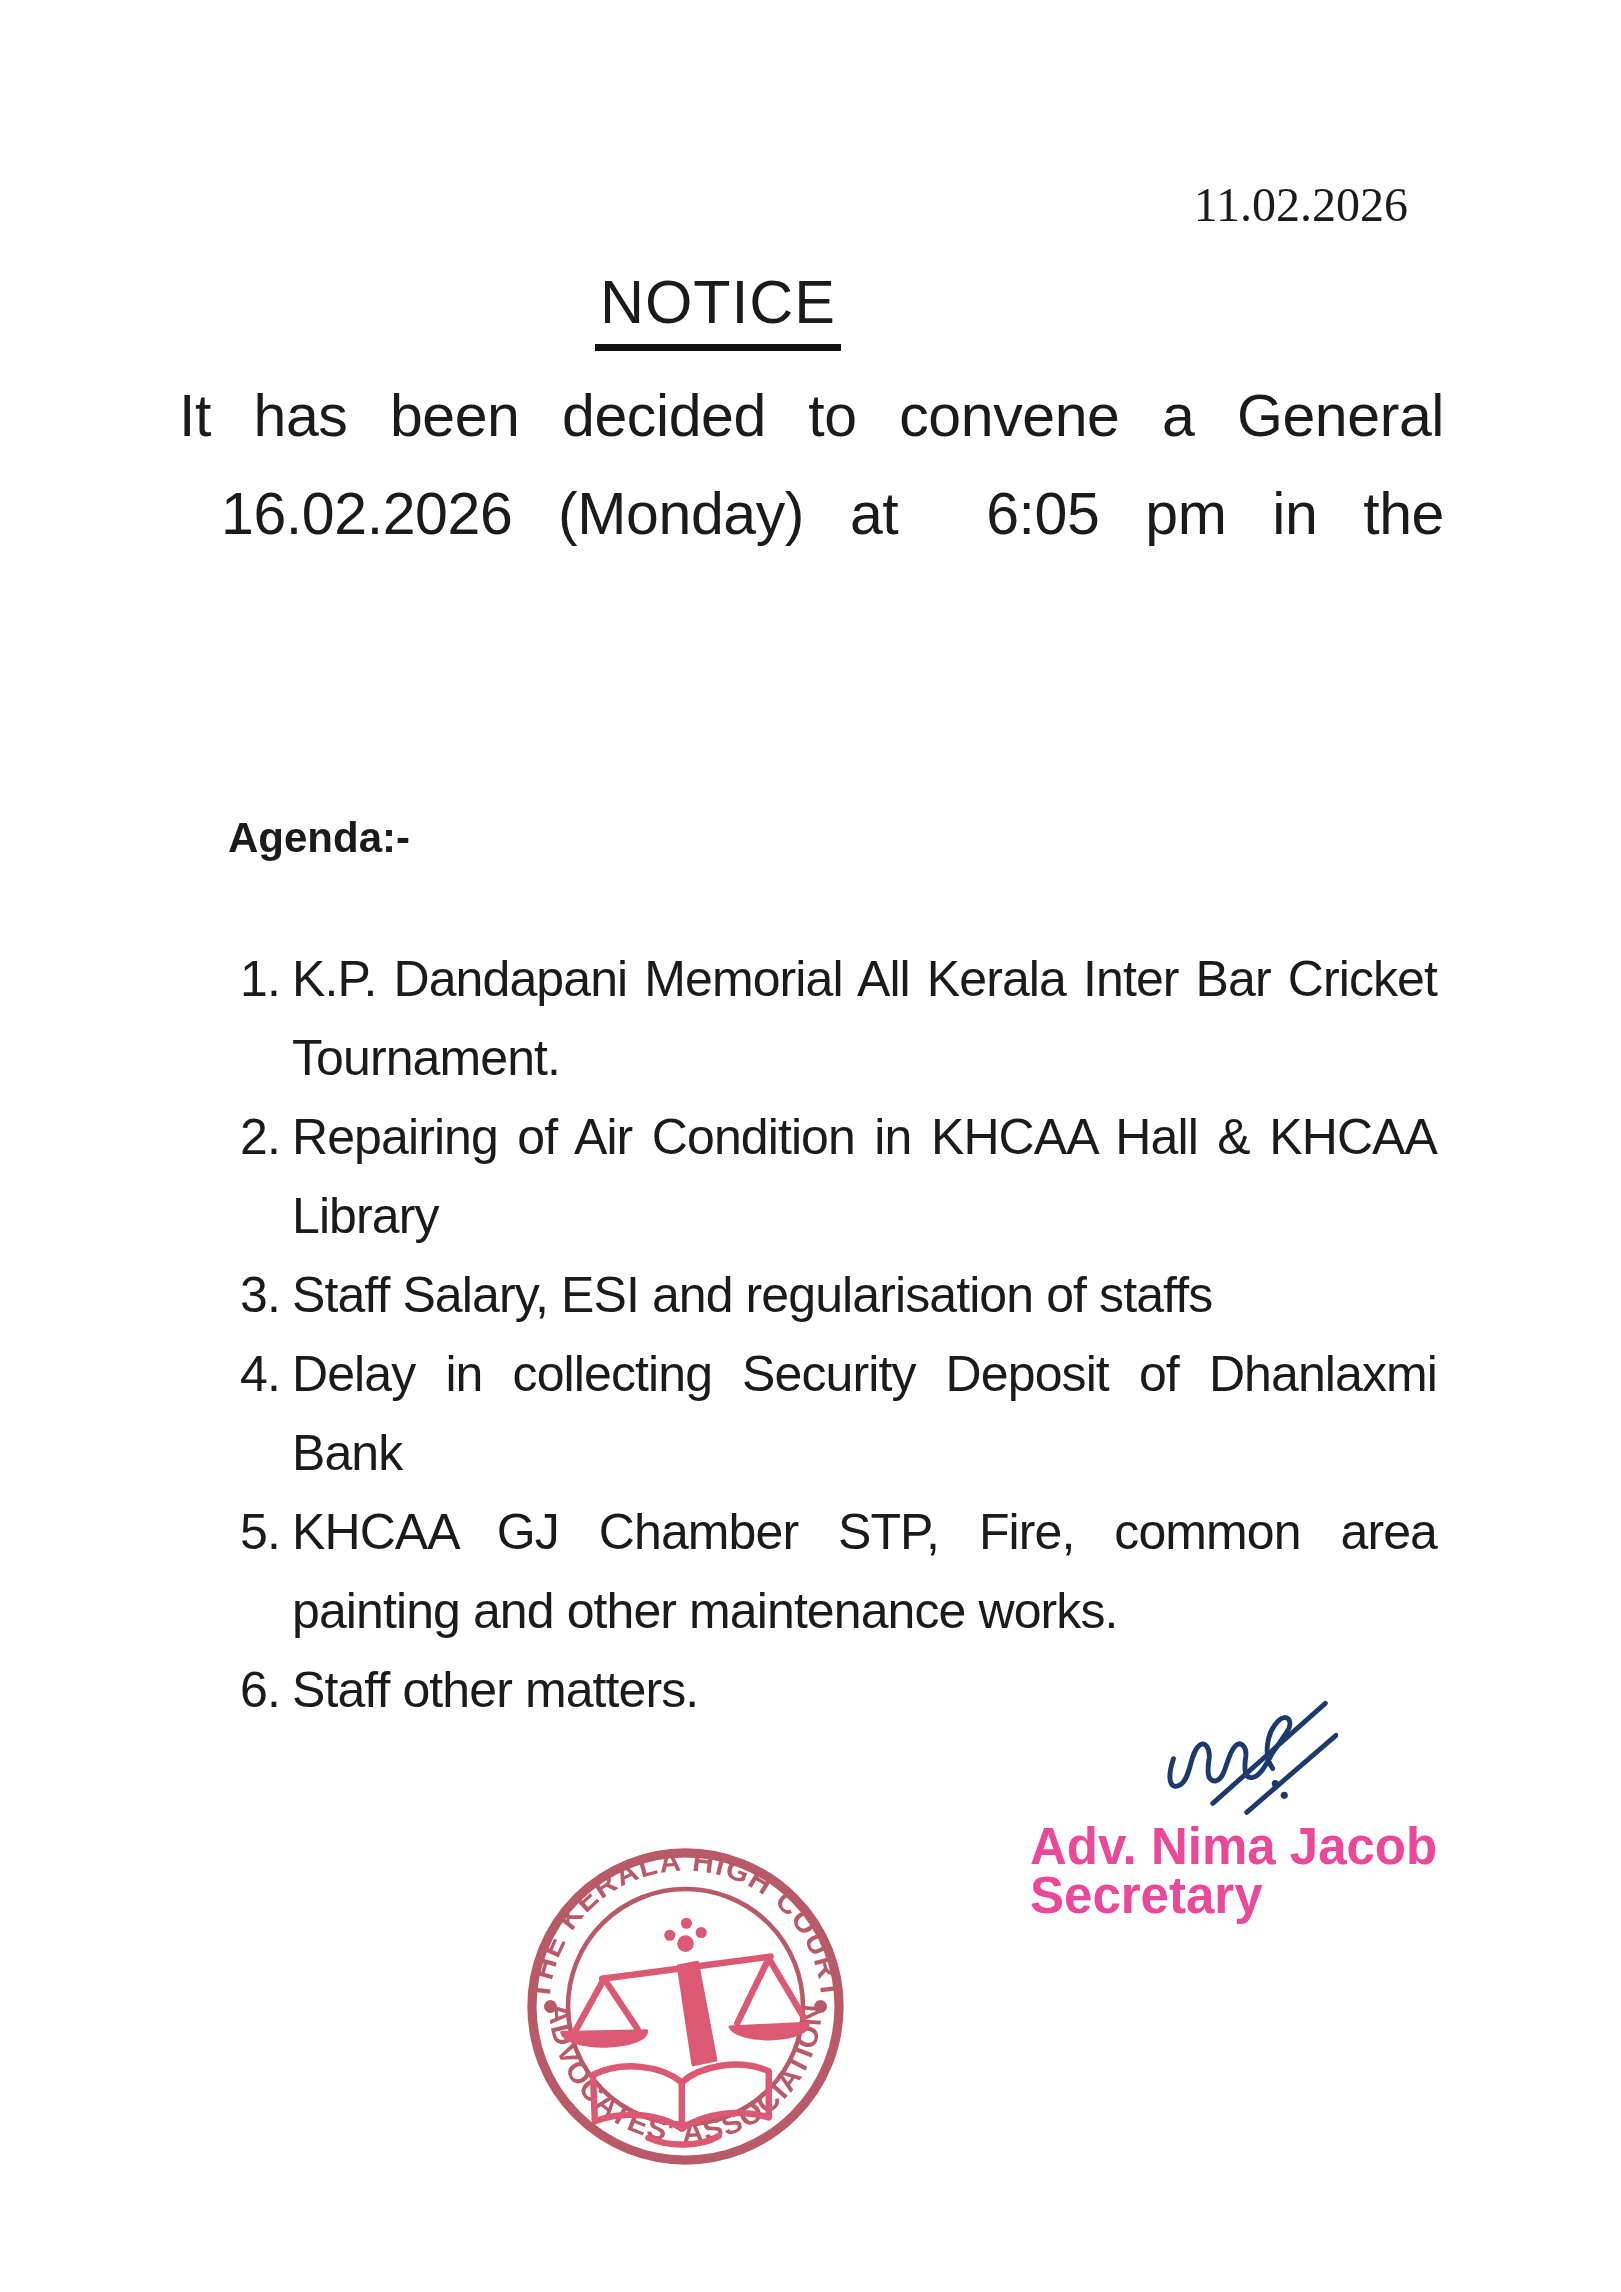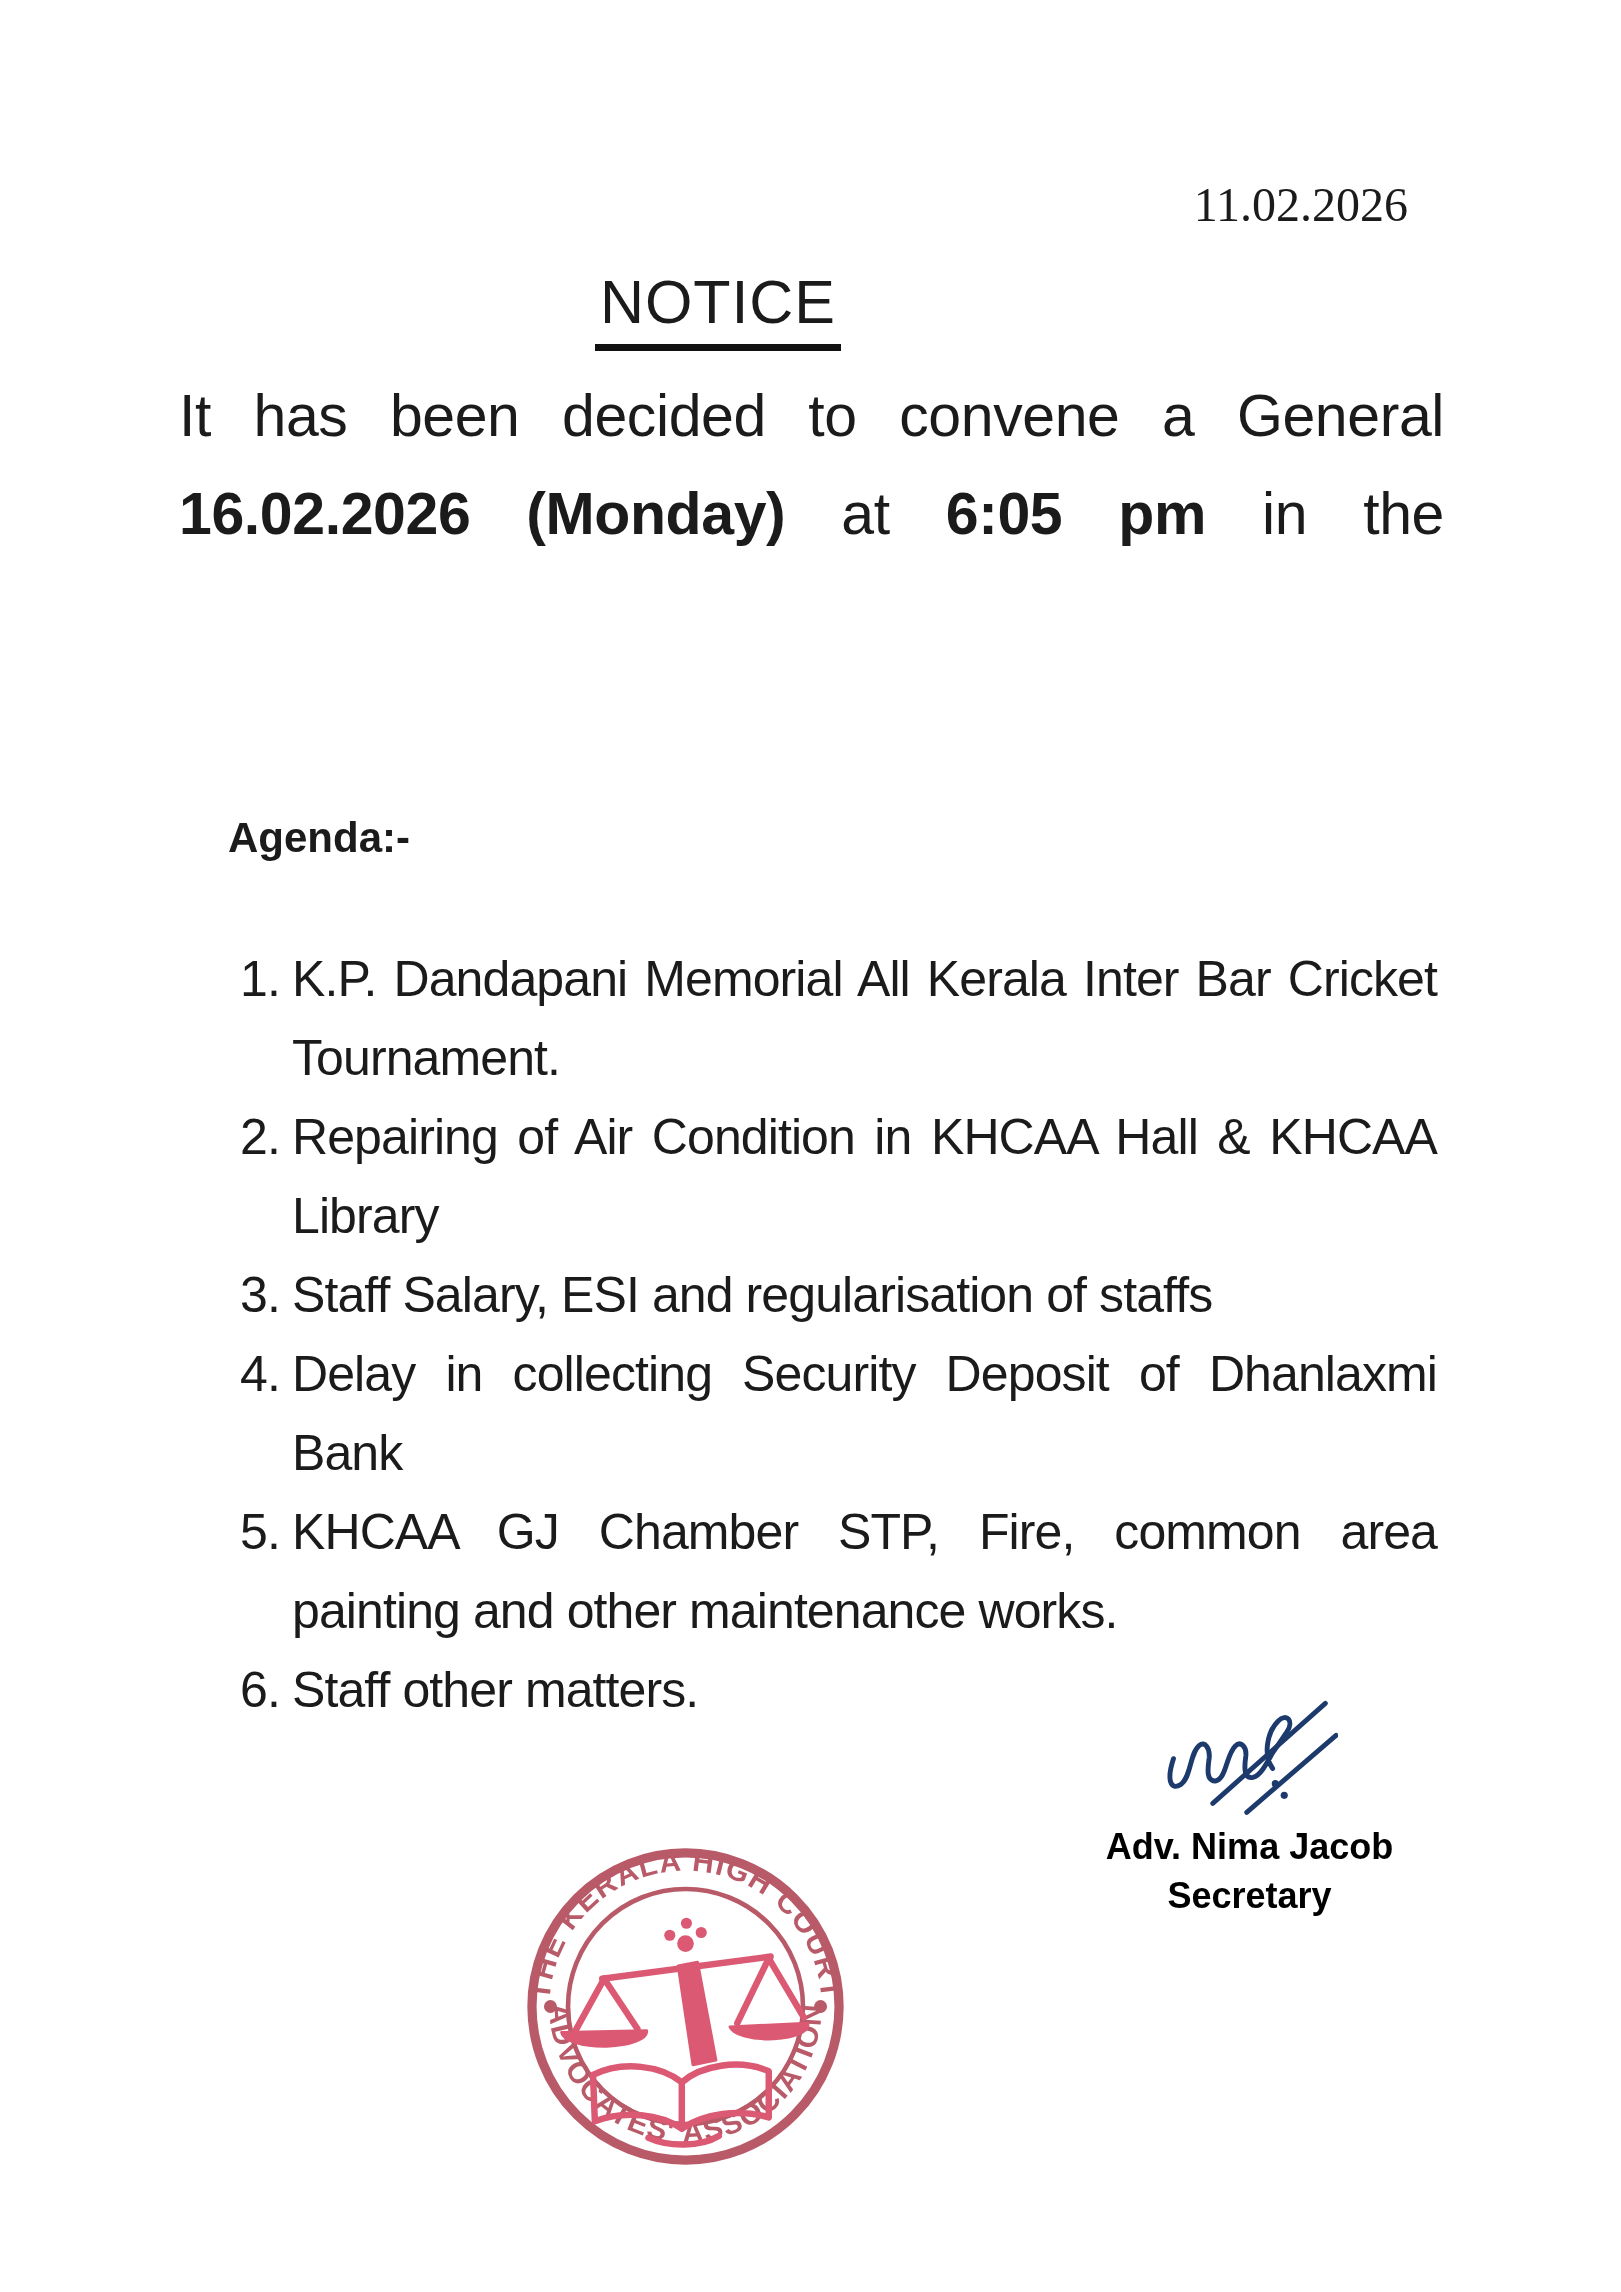--- a/index.html
+++ b/index.html
@@ -30,21 +30,21 @@
     border-bottom:7.2px solid #111;
     padding:0 5.4px 7.2px 5.4px;
   }
   
   .paragraph{
     position:absolute; left:179px; top:367px; width:1265px;
     font-size:59px; line-height:98px; letter-spacing:-0.4px;
   }
   .pl{width:100%;}
   .pl.full{text-align:justify; text-align-last:justify;}
-  .b{font-weight:700;}
+  .b{font-weight:400;margin-left:42px;}
   
   .agenda-heading{
     position:absolute; left:228px; top:817px;
     font-size:42px; font-weight:700; line-height:1;
   }
   
   .agenda-list{
     position:absolute; left:228px; top:928px; width:1197px;
     margin:12px; padding:0; list-style:none;
     font-size:50px; line-height:79px; letter-spacing:-0.9px;
@@ -57,22 +57,22 @@
     text-align:justify;
   }
   .agenda-list li::before{
     content:counter(agenda) ".";
     position:absolute; left:0; top:0;
   }
   
   .signature-svg{position:absolute; left:1159px; top:1689px;}
   .signatory{
     position:absolute; left:1030px; top:1822px; width:439px;
-    text-align:center; font-size:36px; font-weight:700; line-height:49px;
-    color:#000000;
+    text-align:left; font-size:51px; font-weight:700; line-height:49px;
+    color:#ec4899;
   }
   
   .stamp-svg{position:absolute; left:519px; top:1838px; opacity:0.94;}
   svg text{font-family:"Liberation Sans", sans-serif;}
 </style>
 </head>
 <body>
 
 <div class="page">
 

